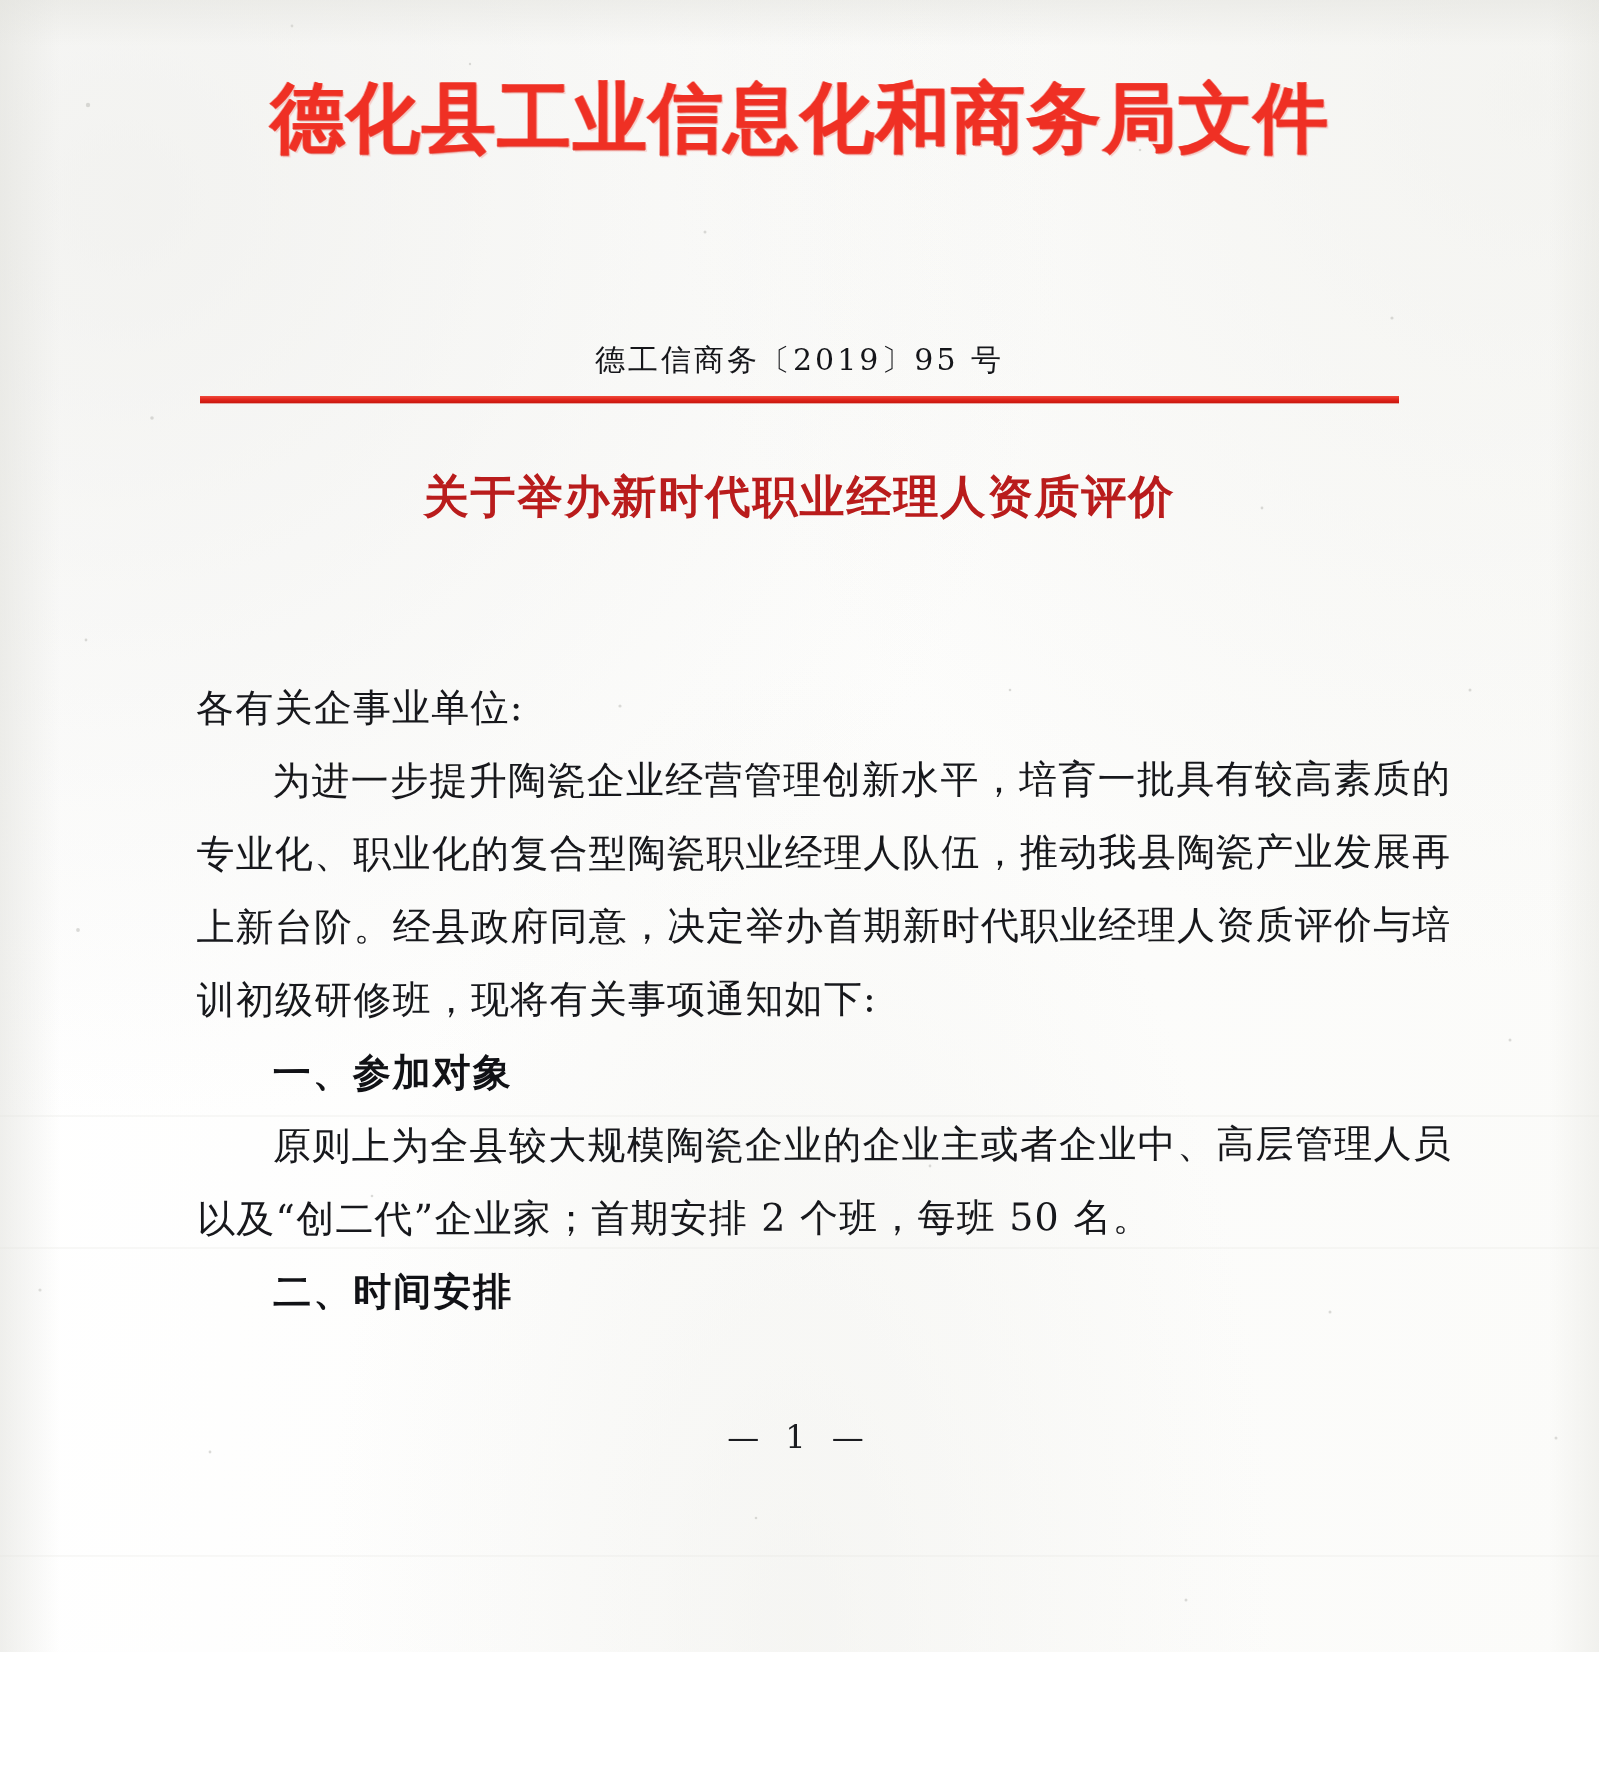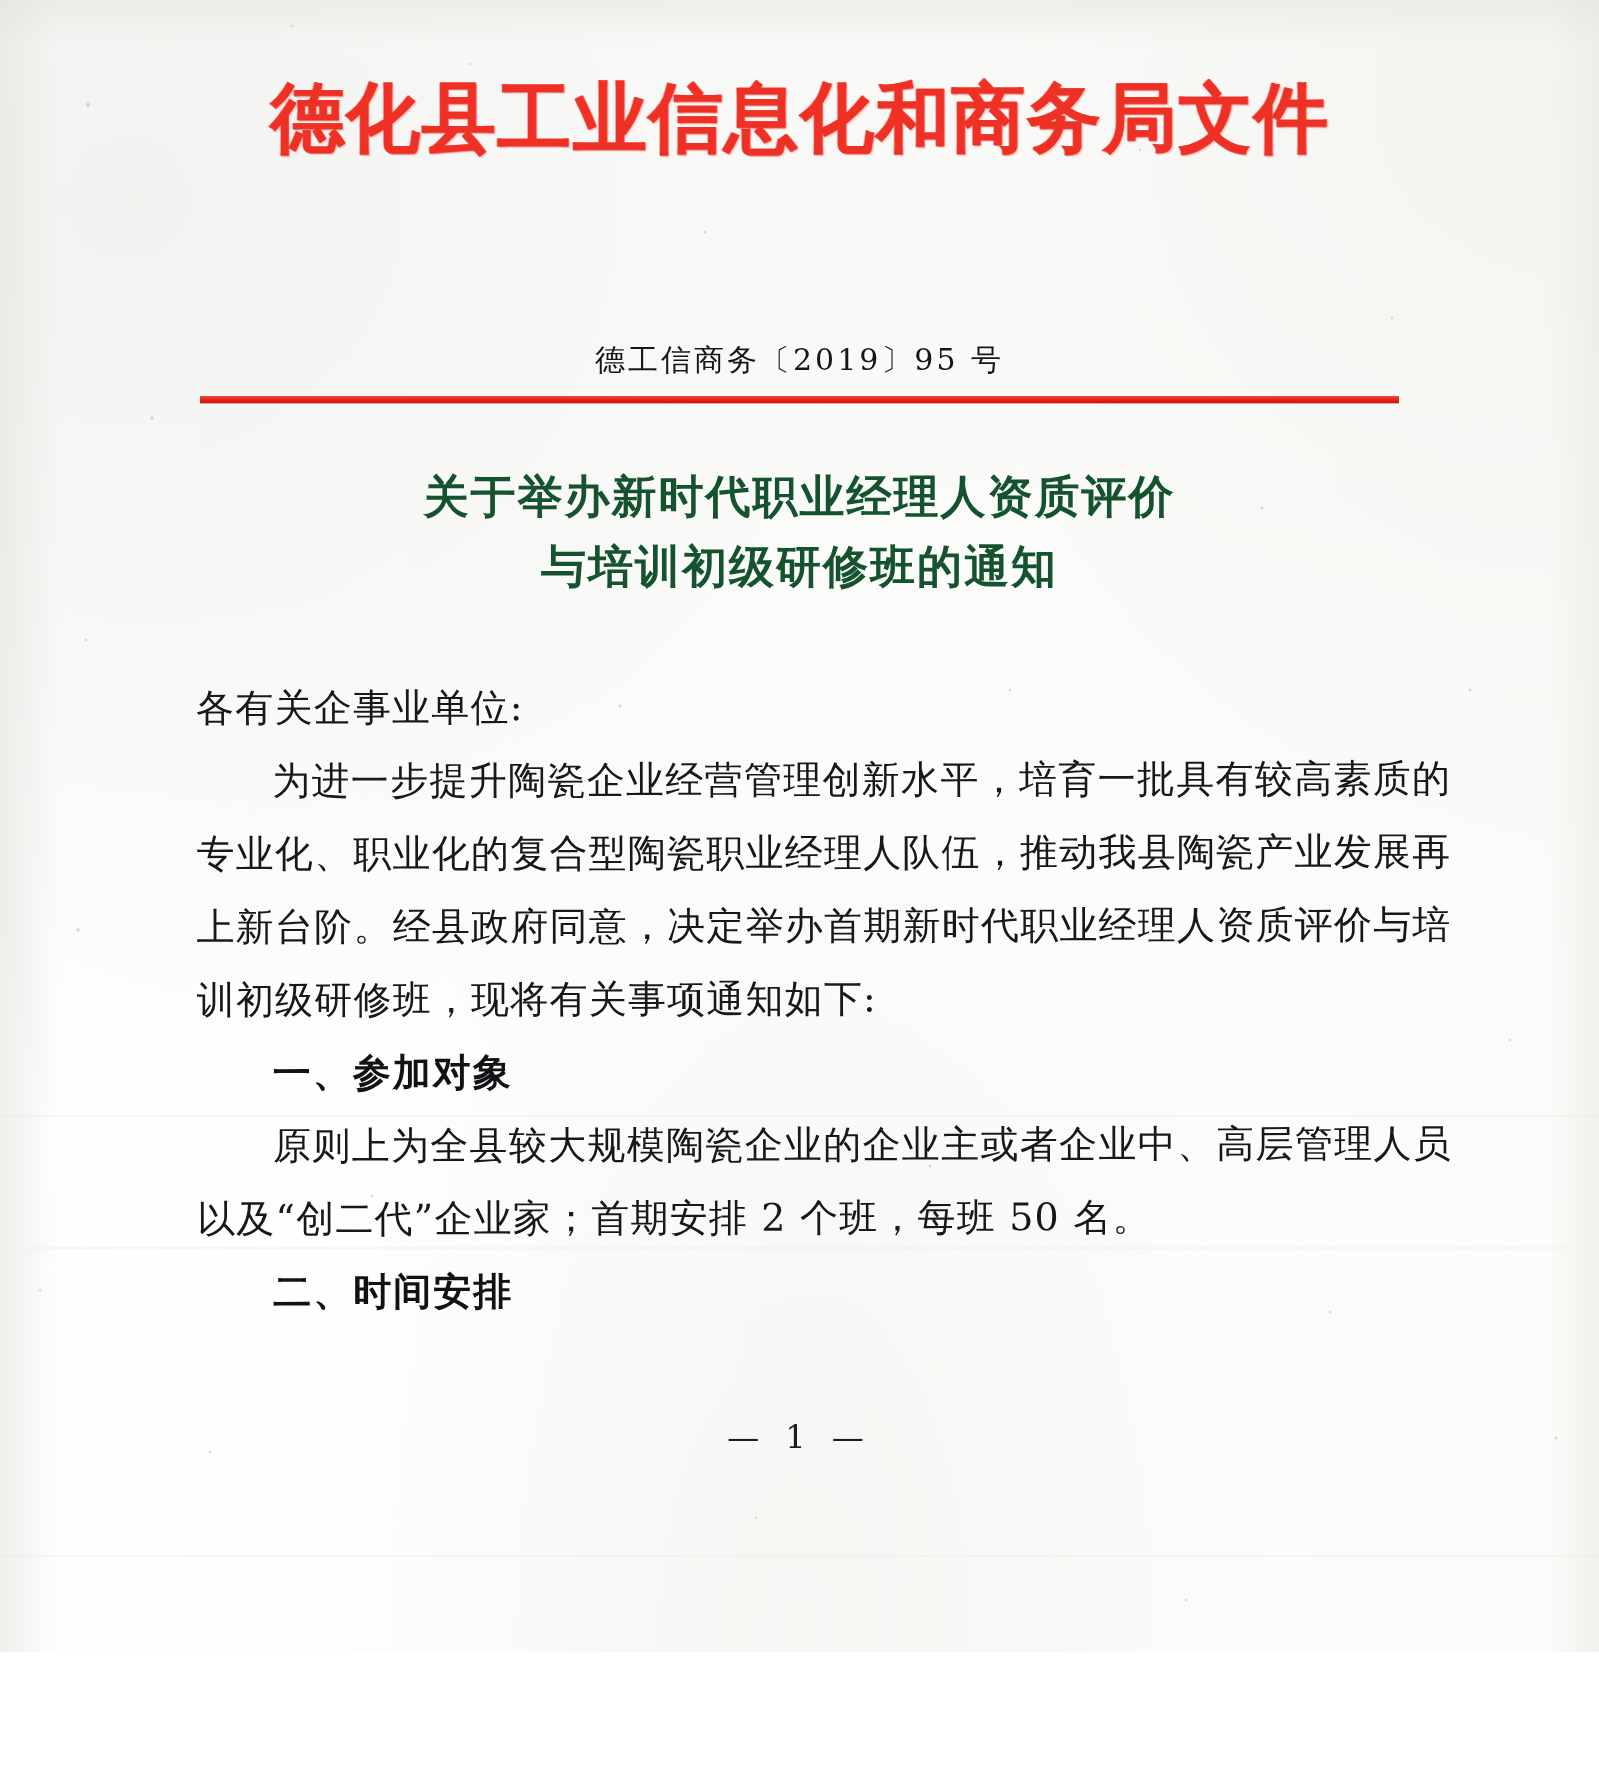--- a/index.html
+++ b/index.html
@@ -122,21 +122,21 @@
     position: absolute;
     left: 200px;
     right: 200px;
     top: 462px;
     text-align: center;
     font-family: "DejaVu Serif", "Liberation Serif", serif;
     font-weight: 700;
     font-size: 45px;
     line-height: 1.55;
     letter-spacing: 2px;
-    color: #14532d;
+    color: #b91c1c;
   }
   .doc-title .tline { display: block; white-space: nowrap; }
 
   
   .body-block {
     position: absolute;
     left: 196px;
     right: 148px;
     top: 672px;
   }
@@ -230,21 +230,20 @@
     </div>
 
     <div class="docnum-row">
       <span class="docnum">德工信商务〔2019〕95 号</span>
     </div>
 
     <div class="red-rule"></div>
 
     <div class="doc-title">
       <span class="tline">关于举办新时代职业经理人资质评价</span>
-      <span class="tline">与培训初级研修班的通知</span>
     </div>
 
     <div class="body-block skew">
 
       <p class="p salutation">各有关企事业单位:</p>
 
       <p class="p indent">为进一步提升陶瓷企业经营管理创新水平，培育一批具有较高素质的专业化、职业化的复合型陶瓷职业经理人队伍，推动我县陶瓷产业发展再上新台阶。经县政府同意，决定举办首期新时代职业经理人资质评价与培训初级研修班，现将有关事项通知如下:</p>
 
       <p class="heading">一、参加对象</p>
 

